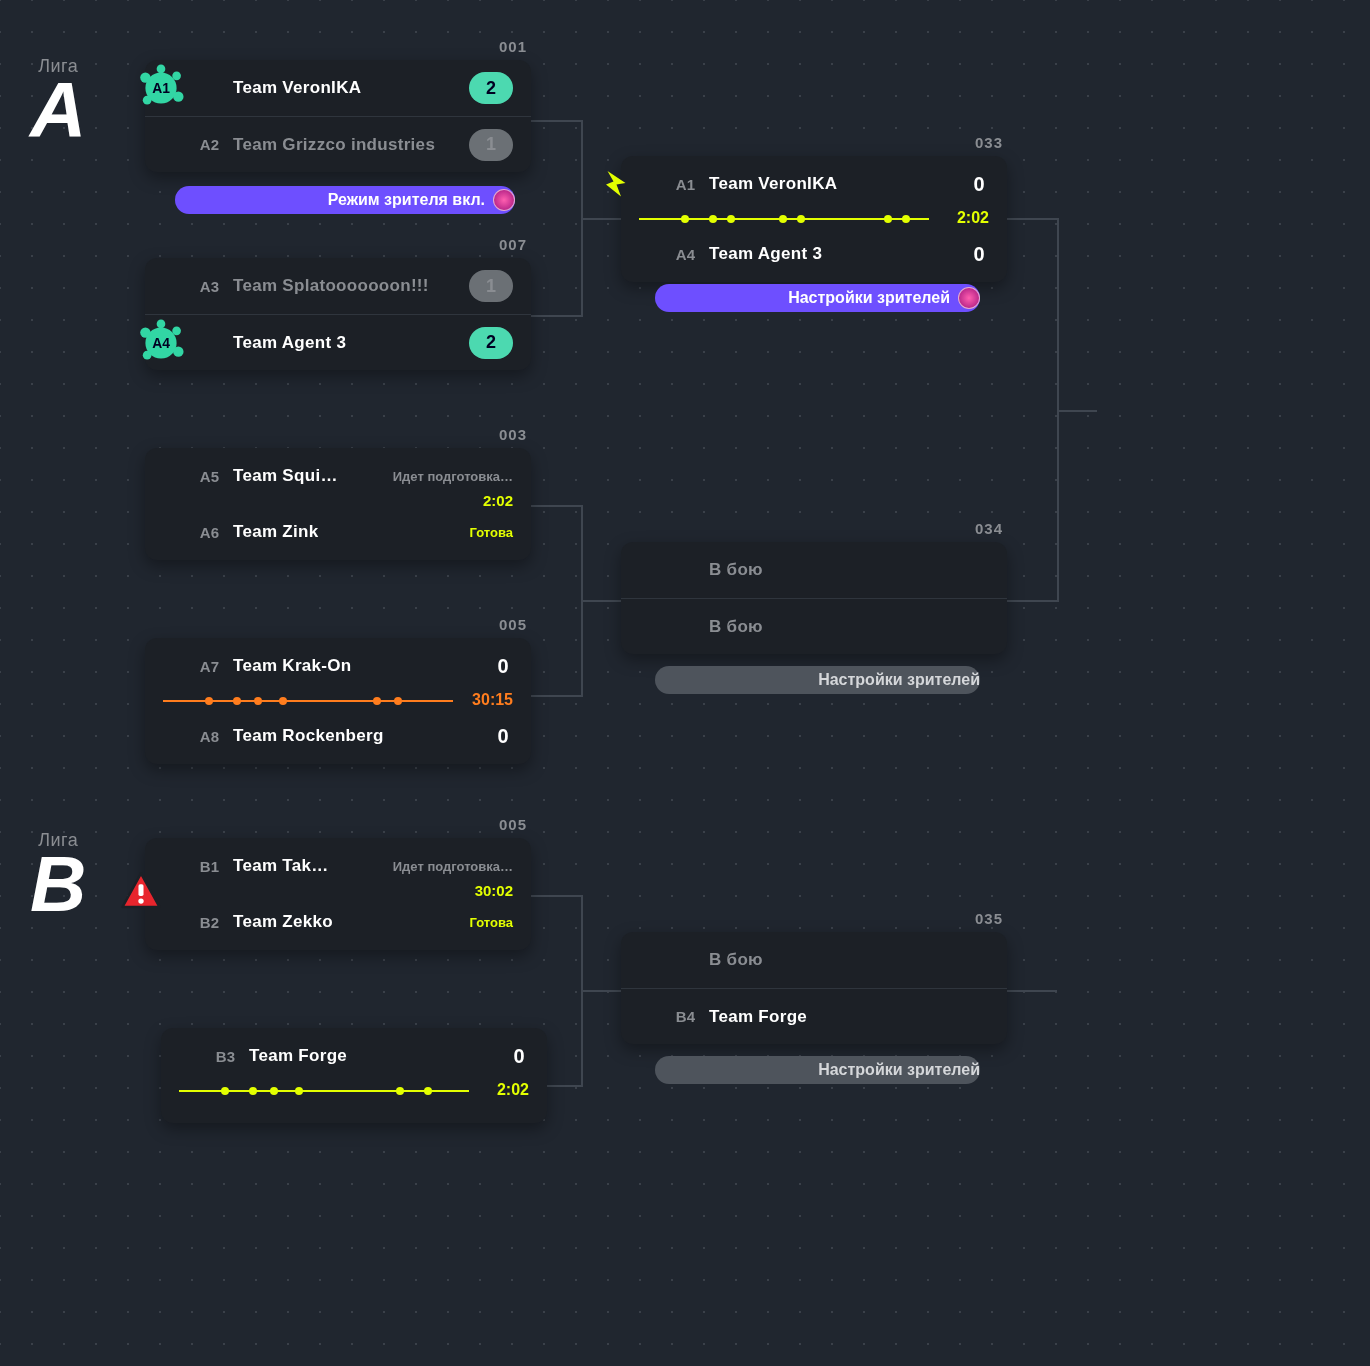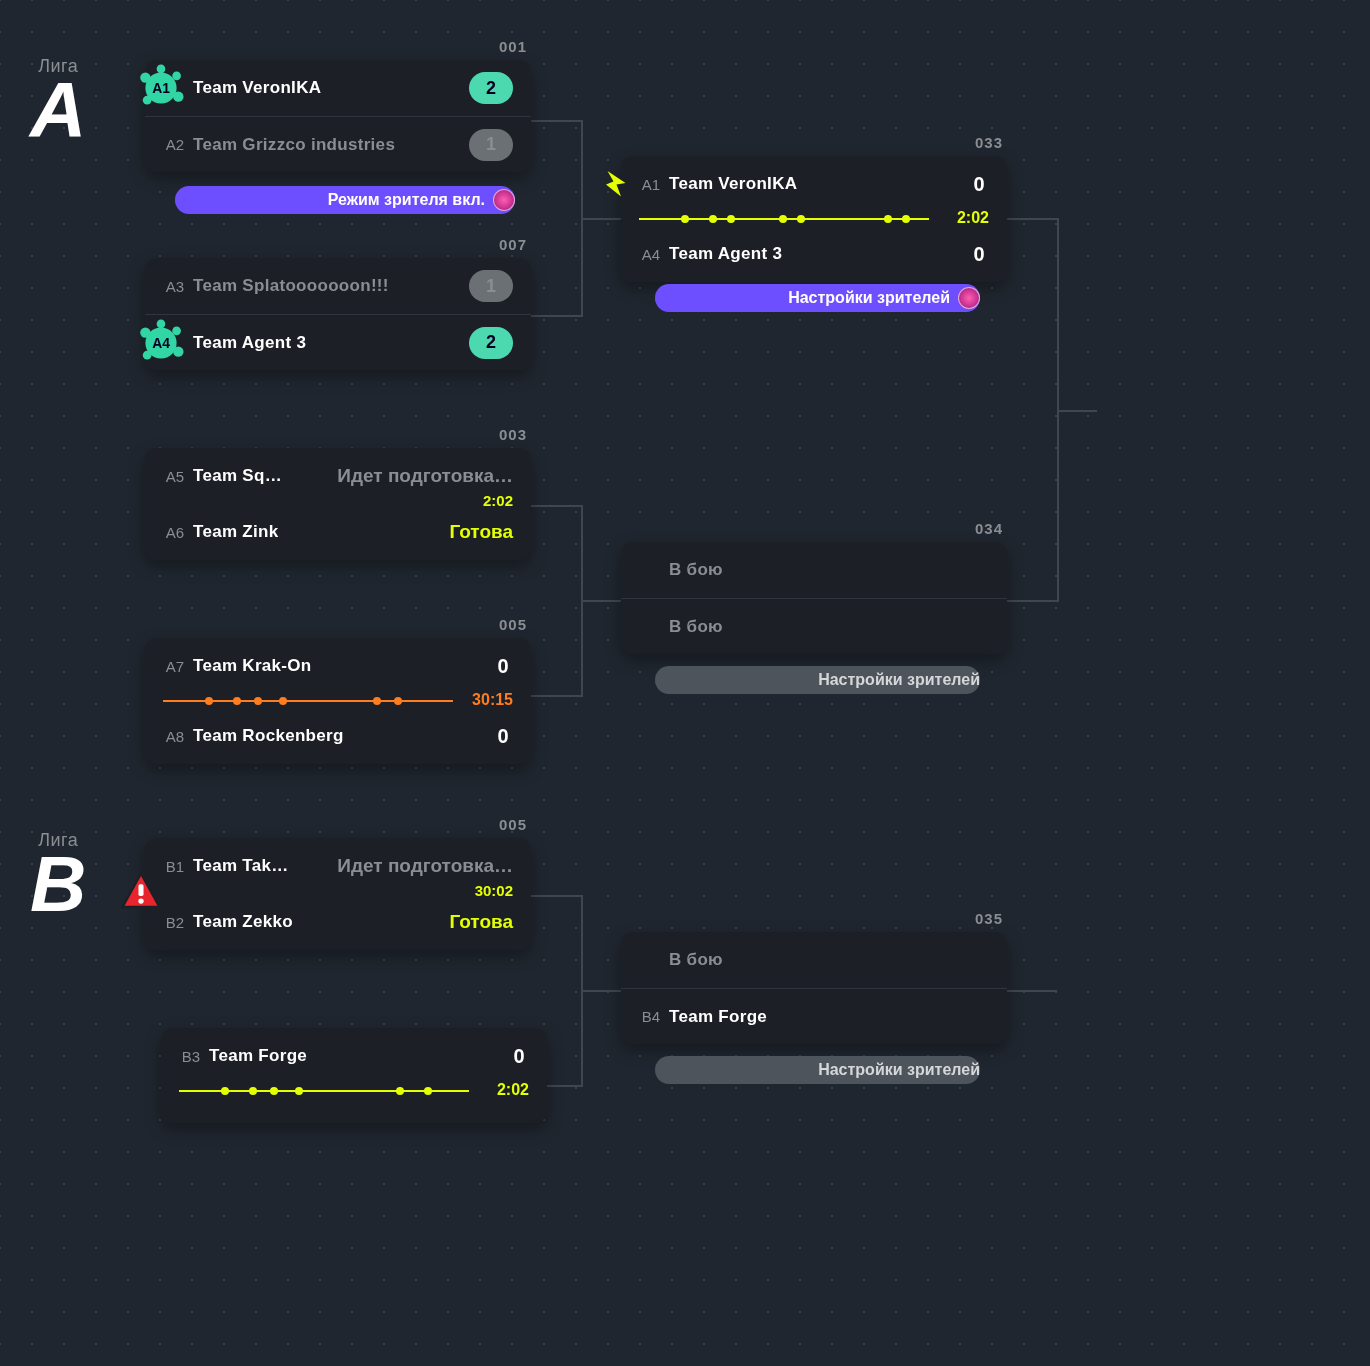--- a/index.html
+++ b/index.html
@@ -65,47 +65,48 @@
     font-size: 15px;
     color: var(--text-dim);
     letter-spacing: 1px;
     font-weight: 600;
   }
   .row {
     height: 56px;
     display: flex;
     align-items: center;
     padding: 0 18px;
-    gap: 6px;
+    gap: 14px;
     position: relative;
   }
   .row + .row { border-top: 1px solid var(--row-sep); }
   .row.loser .team-name,
   .row.loser .seed,
   .row.loser .score-pill { color: var(--text-dim); }
   .row .seed {
     width: 24px;
     font-size: 15px;
-    font-weight: 400;
+    font-weight: 700;
     color: var(--text-dim);
-    text-align: center;
+    text-align: right;
     flex-shrink: 0;
+    margin-left: 32px;
   }
   .row .team-name {
     flex: 1;
     font-size: 17px;
     font-weight: 900;
     font-family: "Arial Black", Arial, sans-serif;
     letter-spacing: .3px;
     white-space: nowrap;
     overflow: hidden;
     text-overflow: ellipsis;
   }
   .row .right-text {
-    font-size: 19px;
+    font-size: 13px;
     font-weight: 700;
     white-space: nowrap;
     padding-left: 40px;
   }
   .row .score-plain {
     font-size: 20px;
     font-weight: 900;
     min-width: 20px;
     text-align: center;
   }

